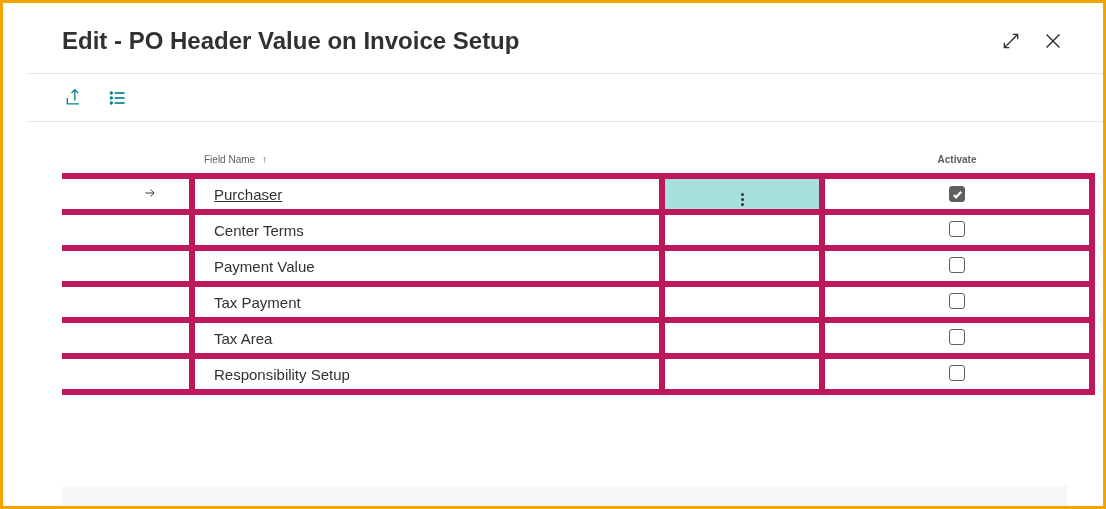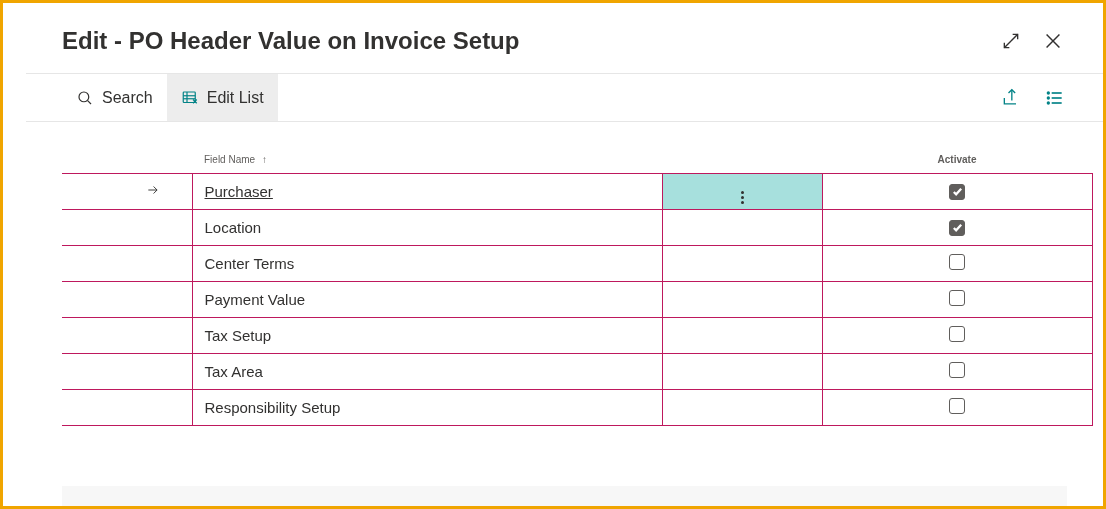--- a/index.html
+++ b/index.html
@@ -81,22 +81,22 @@
       padding: 8px 12px;
     }
     .table th.activate-col { text-align: center; font-weight: bold; }
     .col-arrow{width:130px;}
     .col-name{width:470px;}
     .col-blank{width:160px;}
     .col-activate{width:270px;}
     .sort-arrow { margin-left:4px; }
     .table tbody tr { height: 36px; }
     .table tbody td {
-      border: 1px solid #be185d;
-      padding: 0 12px;
+      border: 6px solid #be185d;
+      padding: 0 19px;
       font-size: 15px;
       color: #323130;
       vertical-align: middle;
     }
     .table tbody td.arrow-cell { text-align:right; padding-right:30px; border-left:none; }
     .table tbody td.checkbox-cell { text-align: center; }
     .field-name.selected { text-decoration: underline; }
     .highlight-cell { background: #a7e0dd; text-align:center; position:relative; }
     .vdots { color:#323130; letter-spacing:1px; display:inline-flex; flex-direction:column; gap:2px; align-items:center; justify-content:center;}
     .vdots span{width:3px;height:3px;background:#323130;border-radius:50%;}
@@ -133,40 +133,20 @@
       <div class="icon-btn">
         <svg width="22" height="22" viewBox="0 0 24 24" fill="none" stroke="currentColor" stroke-width="1.6">
           <path d="M5 5l14 14"></path>
             <path d="M19 5L5 19"></path>
         </svg>
       </div>
     </div>
   </div>
 
   <div class="toolbar">
-    <div class="toolbar-left">
-      <div class="toolbar-item">
-        <svg viewBox="0 0 24 24" fill="none" stroke="currentColor" stroke-width="1.6">
-          <circle cx="10.5" cy="10.5" r="6.5"></circle>
-            <path d="M20 20l-4.5-4.5"></path>
-        </svg>
-        <span>Search</span>
-      </div>
-      <div class="toolbar-item active">
-        <svg viewBox="0 0 24 24" fill="none" stroke="#038387" stroke-width="1.6">
-          <rect x="3" y="4" width="16" height="14" rx="1"></rect>
-          <path d="M3 9h16"></path>
-            <path d="M3 13h16"></path>
-            <path d="M8 4v14"></path>
-          <path d="M16 14l5 5" stroke="#038387"></path>
-            <path d="M21 14l-5 5" stroke="#038387"></path>
-        </svg>
-        <span>Edit List</span>
-      </div>
-    </div>
     <div class="toolbar-right">
         <div class="icon-btn" style="color:#038387;">
           <svg width="20" height="20" viewBox="0 0 24 24" fill="none" stroke="currentColor" stroke-width="1.6">
             <path d="M4 12v7h14"></path>
             <path d="M9 6l4-4 4 4"></path>
             <path d="M13 2v13"></path>
           </svg>
         </div>
         <div class="icon-btn" style="color:#038387;">
           <svg width="20" height="20" viewBox="0 0 24 24" fill="none" stroke="currentColor" stroke-width="2">
@@ -215,43 +195,33 @@
                 <span></span>
               </span></td>
             <td class="checkbox-cell"><span class="checkbox checked">
                 <svg viewBox="0 0 12 12">
                   <path d="M2 6.5l2.5 2.5L10 3"></path>
                 </svg>
               </span></td>
           </tr>
           <tr>
             <td class="arrow-cell"></td>
-            <td><span class="field-name">Location</span></td>
-            <td></td>
-            <td class="checkbox-cell"><span class="checkbox checked">
-                <svg viewBox="0 0 12 12">
-                  <path d="M2 6.5l2.5 2.5L10 3"></path>
-                </svg>
-              </span></td>
-          </tr>
-          <tr>
-            <td class="arrow-cell"></td>
             <td><span class="field-name">Center Terms</span></td>
             <td></td>
             <td class="checkbox-cell"><span class="checkbox"></span></td>
           </tr>
           <tr>
             <td class="arrow-cell"></td>
             <td><span class="field-name">Payment Value</span></td>
             <td></td>
             <td class="checkbox-cell"><span class="checkbox"></span></td>
           </tr>
           <tr>
             <td class="arrow-cell"></td>
-            <td><span class="field-name">Tax Setup</span></td>
+            <td><span class="field-name">Tax Payment</span></td>
             <td></td>
             <td class="checkbox-cell"><span class="checkbox"></span></td>
           </tr>
           <tr>
             <td class="arrow-cell"></td>
             <td><span class="field-name">Tax Area</span></td>
             <td></td>
             <td class="checkbox-cell"><span class="checkbox"></span></td>
           </tr>
           <tr>

